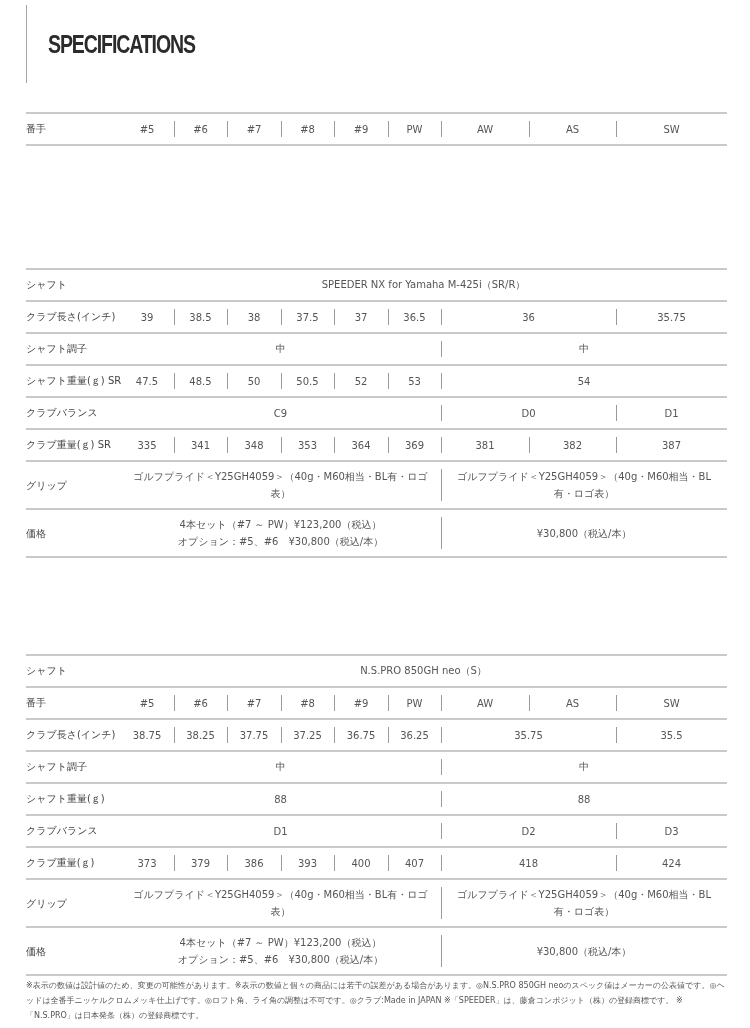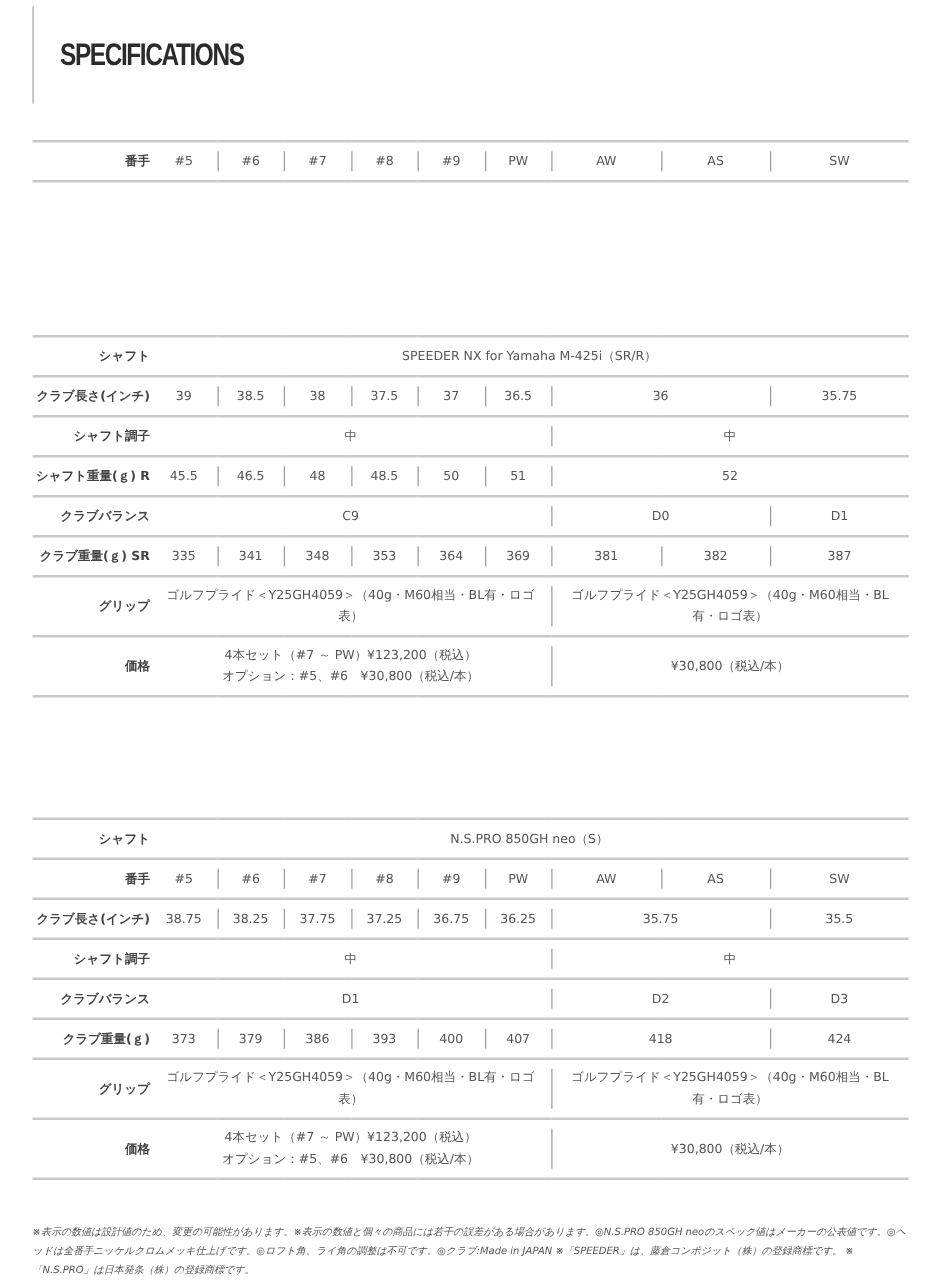--- a/index.html
+++ b/index.html
@@ -20,29 +20,29 @@
   table.spec {
     position: absolute; left: 26px; width: 701px;
     border-collapse: collapse; table-layout: fixed;
     font-size: 10px; color: #555555;
   }
   table.spec td {
     height: 30px; padding: 0; text-align: center; vertical-align: middle;
     border-top: 2px solid #c9c9c9; position: relative; white-space: nowrap;
   }
   table.spec tr:last-child td { border-bottom: 2px solid #c9c9c9; }
-  table.spec td.lbl { text-align: right; color: #444444; font-weight: bold; }
+  table.spec td.lbl { text-align: left; color: #444444; }
   table.spec td.sep::before {
     content: ""; position: absolute; left: 0; top: 7px; bottom: 7px;
     border-left: 1px solid #9a9a9a;
   }
   table.spec tr.tall td { height: 46px; white-space: normal; line-height: 17px; }
   .footnote {
     position: absolute; left: 26px; top: 978px; width: 701px;
-    font-size: 8px; line-height: 15px; color: #555555; font-style: italic;
+    font-size: 8px; line-height: 15px; color: #555555;
   }
 </style>
 </head>
 <body>
 
 <div class="header">
   <div class="title">SPECIFICATIONS</div>
 </div>
 
 <table class="spec" style="top:112px;">
@@ -102,28 +102,28 @@
     <td class="sep">36.5</td>
     <td class="sep" colspan="2">36</td>
     <td class="sep">35.75</td>
   </tr>
   <tr>
     <td class="lbl">シャフト調子</td>
     <td colspan="6">中</td>
     <td class="sep" colspan="3">中</td>
   </tr>
   <tr>
-    <td class="lbl">シャフト重量(ｇ) R</td>
-    <td>45.5</td>
-    <td class="sep">46.5</td>
-    <td class="sep">48</td>
+    <td class="lbl">シャフト重量(ｇ) SR</td>
+    <td>47.5</td>
     <td class="sep">48.5</td>
     <td class="sep">50</td>
-    <td class="sep">51</td>
-    <td class="sep" colspan="3">52</td>
+    <td class="sep">50.5</td>
+    <td class="sep">52</td>
+    <td class="sep">53</td>
+    <td class="sep" colspan="3">54</td>
   </tr>
   <tr>
     <td class="lbl">クラブバランス</td>
     <td colspan="6">C9</td>
     <td class="sep" colspan="2">D0</td>
     <td class="sep">D1</td>
   </tr>
   <tr>
     <td class="lbl">クラブ重量(ｇ) SR</td>
     <td>335</td>
@@ -192,20 +192,25 @@
     <td class="sep">36.25</td>
     <td class="sep" colspan="2">35.75</td>
     <td class="sep">35.5</td>
   </tr>
   <tr>
     <td class="lbl">シャフト調子</td>
     <td colspan="6">中</td>
     <td class="sep" colspan="3">中</td>
   </tr>
   <tr>
+    <td class="lbl">シャフト重量(ｇ)</td>
+    <td colspan="6">88</td>
+    <td class="sep" colspan="3">88</td>
+  </tr>
+  <tr>
     <td class="lbl">クラブバランス</td>
     <td colspan="6">D1</td>
     <td class="sep" colspan="2">D2</td>
     <td class="sep">D3</td>
   </tr>
   <tr>
     <td class="lbl">クラブ重量(ｇ)</td>
     <td>373</td>
     <td class="sep">379</td>
     <td class="sep">386</td>

